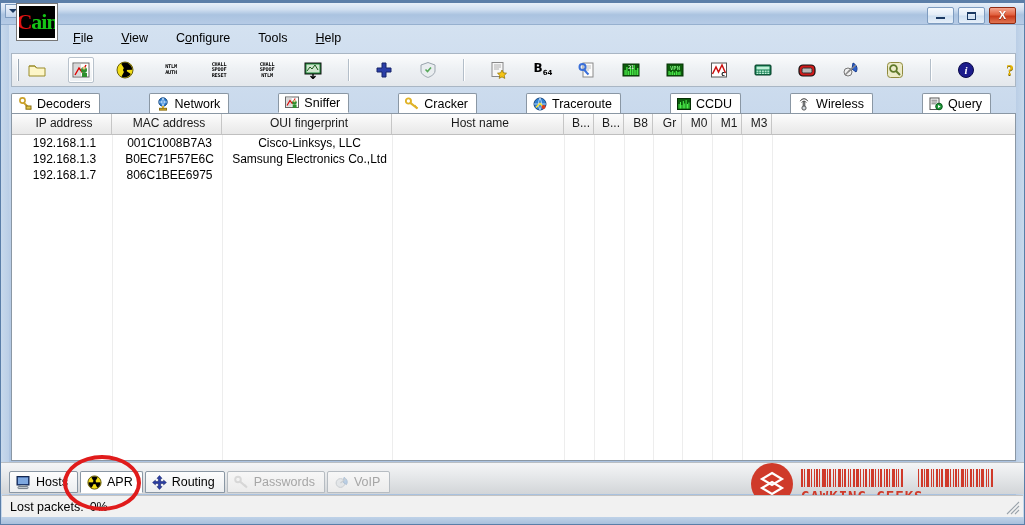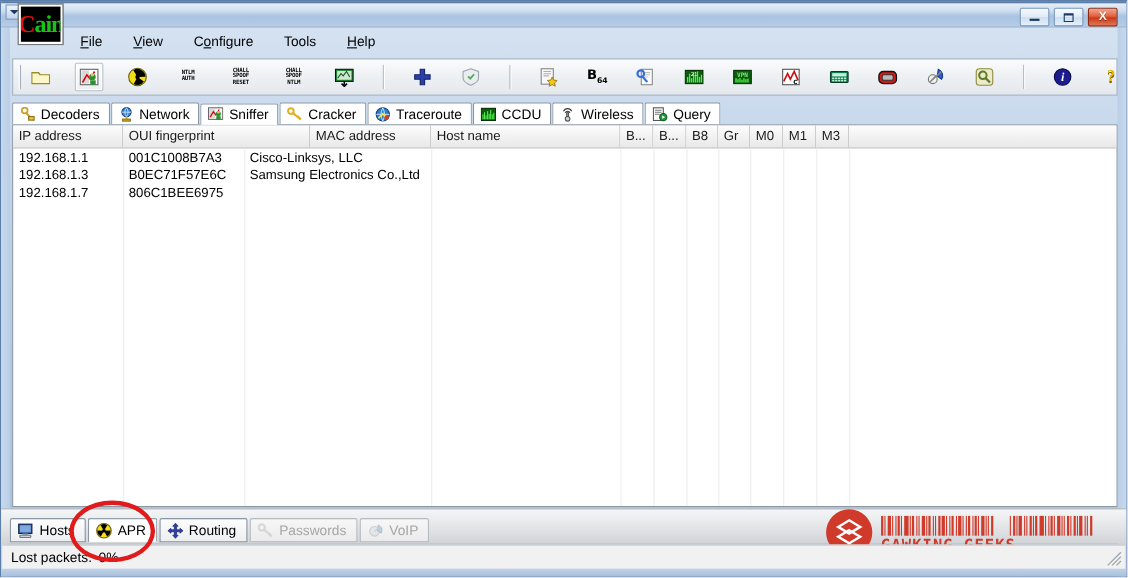--- a/index.html
+++ b/index.html
@@ -125,41 +125,42 @@
   .txtico {
     font-family: "DejaVu Sans Mono", monospace;
     font-size: 5.2px; line-height: 5.6px; font-weight: bold;
     color: #000; text-align: center; letter-spacing: -0.2px;
   }
 
   
   #tabstrip {
     position: absolute; left: 10px; top: 92px;
     width: 1005px; height: 20px;
-    display: flex; align-items: flex-end;
+    display: flex;  gap: 48px;
   }
   .tab {
     height: 20px; background: #ffffff;
     border: 1px solid #8a97a4;
     border-bottom: none;
     margin-right: 1px;
     display: flex; align-items: center; gap: 5px;
     padding: 0 8px 0 6px;
     font-size: 12.5px; color: #000;
     border-radius: 2px 2px 0 0;
   }
   .tab .tabicon { width:14px; height:14px; display:flex; align-items:center; justify-content:center; }
 
   
   #listview {
     position: absolute; left: 10px; top: 112px;
     width: 1005px; height: 348px;
     background: #ffffff;
     border: 1px solid #8a97a4;
     overflow: hidden;
+    text-align: center;
   }
   #headerrow { display: flex; height: 21px; }
   .hcell {
     background: linear-gradient(to bottom,#fdfdfd 0%,#f2f2f2 50%,#e8e8e8 100%);
     border-right: 1px solid #c6c6c6;
     border-bottom: 1px solid #bfbfbf;
     font-size: 12px; color: #1a1a1a;
     padding: 2px 0 0 5px;
     overflow: hidden; white-space: nowrap;
     height: 21px;
@@ -610,22 +611,22 @@
             <path d="M9 8 l2.6 1.5 L9 11 z" fill="#fff"></path>
           </svg>
         </span>
         <span>Query</span>
       </div>
     </div>
 
   <div id="listview">
     <div id="headerrow">
         <div class="hcell" style="width: 100px;">IP address</div>
+        <div class="hcell" style="width: 110px;">MAC address</div>
         <div class="hcell" style="width: 170px;">OUI fingerprint</div>
-        <div class="hcell" style="width: 110px;">MAC address</div>
         <div class="hcell" style="width: 172px;">Host name</div>
         <div class="hcell" style="width: 30px;">B...</div>
         <div class="hcell" style="width: 30px;">B...</div>
         <div class="hcell" style="width: 29px;">B8</div>
         <div class="hcell" style="width: 29px;">Gr</div>
         <div class="hcell" style="width: 30px;">M0</div>
         <div class="hcell" style="width: 30px;">M1</div>
         <div class="hcell" style="width: 30px;">M3</div>
         <div class="hcell last"></div>
       </div>

